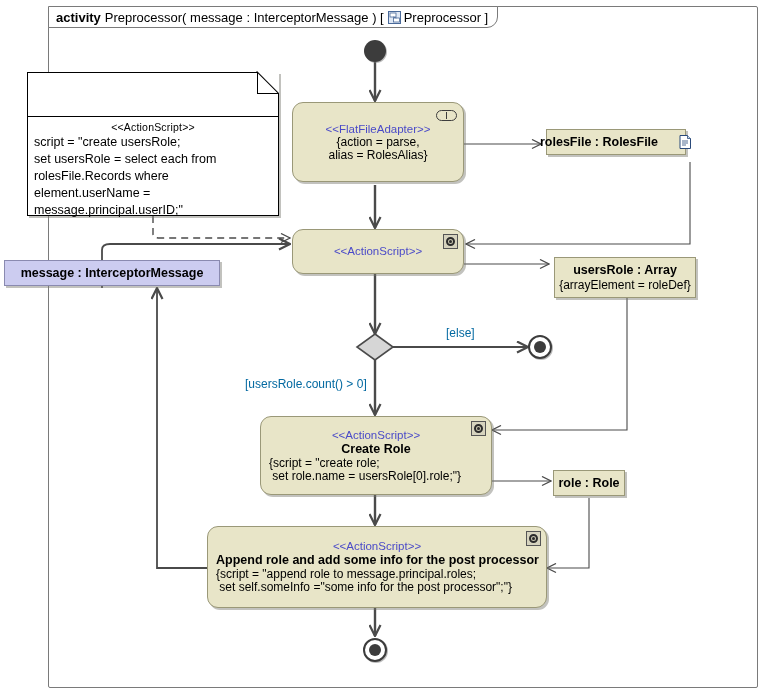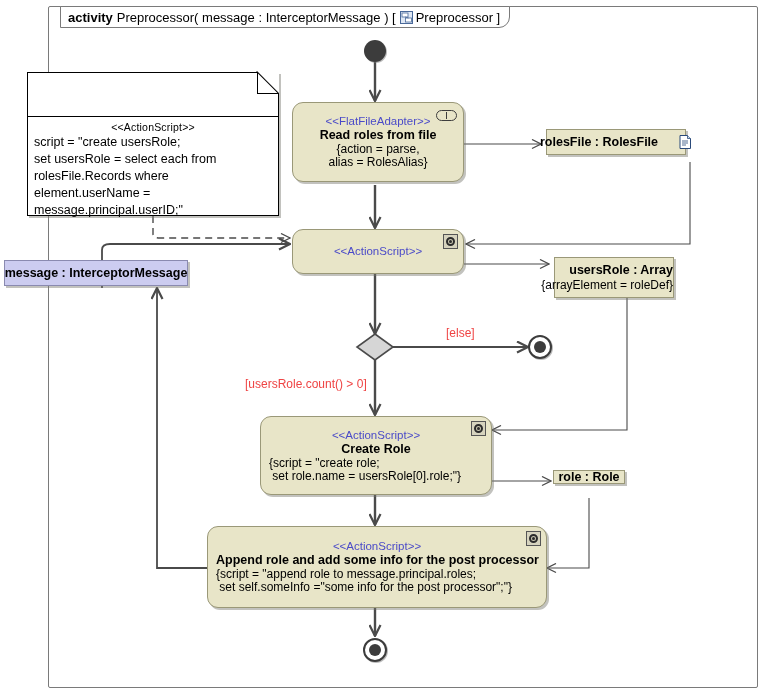--- a/index.html
+++ b/index.html
@@ -11,21 +11,21 @@
   #canvas{position:absolute;left:0;top:0;width:771px;height:696px;}
   #svg-layer{position:absolute;left:0;top:0;width:771px;height:696px;}
 
   
   .frame{
     position:absolute;left:48px;top:6px;width:710px;height:682px;
     border:1px solid #7a7a7a;border-radius:2px;background:transparent;
     box-sizing:border-box;
   }
   .frame-tab{
-    position:absolute;left:60px;top:6px;height:22px;
+    position:absolute;left:48px;top:6px;height:22px;
     border:1px solid #7a7a7a;background:#ffffff;
     border-bottom-right-radius:11px;
     padding:0 9px 0 7px;box-sizing:border-box;
     display:flex;align-items:center;white-space:nowrap;
     font-size:13px;color:#000;z-index:6;
   }
   .frame-tab .kw{font-weight:bold;margin-right:4px;}
   .frame-tab .sig{font-weight:normal;}
   .tab-icon{
     display:inline-block;width:13px;height:13px;margin:0 3px 0 4px;
@@ -133,21 +133,21 @@
   .final{
     position:absolute;width:24px;height:24px;border-radius:50%;
     background:#ffffff;border:2px solid #3c3c3c;box-sizing:border-box;
     z-index:4;box-shadow:1px 1px 0 rgba(120,120,120,.5);
   }
   .final:after{
     content:"";position:absolute;left:50%;top:50%;width:12px;height:12px;
     margin:-6px 0 0 -6px;border-radius:50%;background:#3c3c3c;
   }
   .guard{
-    position:absolute;font-size:12px;white-space:nowrap;color:#ef4444;z-index:5;
+    position:absolute;font-size:12px;white-space:nowrap;color:#0369a1;z-index:5;
     background:transparent;
   }
 </style>
 </head>
 <body>
 
 <div id="canvas">
 
   <svg id="svg-layer" viewBox="0 0 771 696" xmlns="http://www.w3.org/2000/svg">
     <defs>
@@ -229,21 +229,20 @@
   <div class="final" style="left:528px;top:335px;"></div>
   <div class="final" style="left:363px;top:638px;"></div>
 
   <div class="guard" style="left:446px;top:326px;">[else]</div>
   <div class="guard" style="left:245px;top:377px;">[usersRole.count() &gt; 0]</div>
 
   <div class="node round" style="left:292px;top:102px;width:172px;height:80px;">
     <div class="corner-pill"></div>
     <div class="node-inner">
       <div class="stereo">&lt;&lt;FlatFileAdapter&gt;&gt;</div>
-      <div class="nm">Read roles from file</div>
       <div class="props center">{action = parse,
 alias = RolesAlias}</div>
     </div>
   </div>
 
   <div class="node round" style="left:292px;top:229px;width:172px;height:45px;">
     <div class="corner-gear">
         <span class="g1">
           <span class="g2"></span>
         </span>
@@ -287,26 +286,26 @@
       <span class="file-icon">
         <svg width="13" height="14" viewBox="0 0 13 14" xmlns="http://www.w3.org/2000/svg">
           <path d="M1,0.5 L8.5,0.5 L11.5,3.5 L11.5,13.5 L1,13.5 Z" fill="#ffffff" stroke="#2a4a7a"></path>
           <path d="M8.5,0.5 L8.5,3.5 L11.5,3.5" fill="#cfe0f0" stroke="#2a4a7a" stroke-width=".8"></path>
           <path d="M3,6 H9 M3,8 H9 M3,10 H7" stroke="#2a4a7a" stroke-width=".8"></path>
         </svg>
       </span>
     </div>
   </div>
 
-  <div class="objnode" style="left:554px;top:257px;width:120px;height:41px;align-items:flex-end;">
+  <div class="objnode" style="left:554px;top:257px;width:142px;height:41px;">
     <div class="lbl">usersRole : Array</div>
     <div class="sub">{arrayElement = roleDef}</div>
   </div>
 
-  <div class="objnode" style="left:553px;top:470px;width:72px;height:14px;">
+  <div class="objnode" style="left:553px;top:470px;width:72px;height:26px;">
     <div class="lbl">role : Role</div>
   </div>
 
-  <div class="objnode param" style="left:4px;top:260px;width:184px;height:26px;">
+  <div class="objnode param" style="left:4px;top:260px;width:216px;height:26px;">
     <div class="lbl">message : InterceptorMessage</div>
   </div>
 
 </div>
 
 </body></html>

